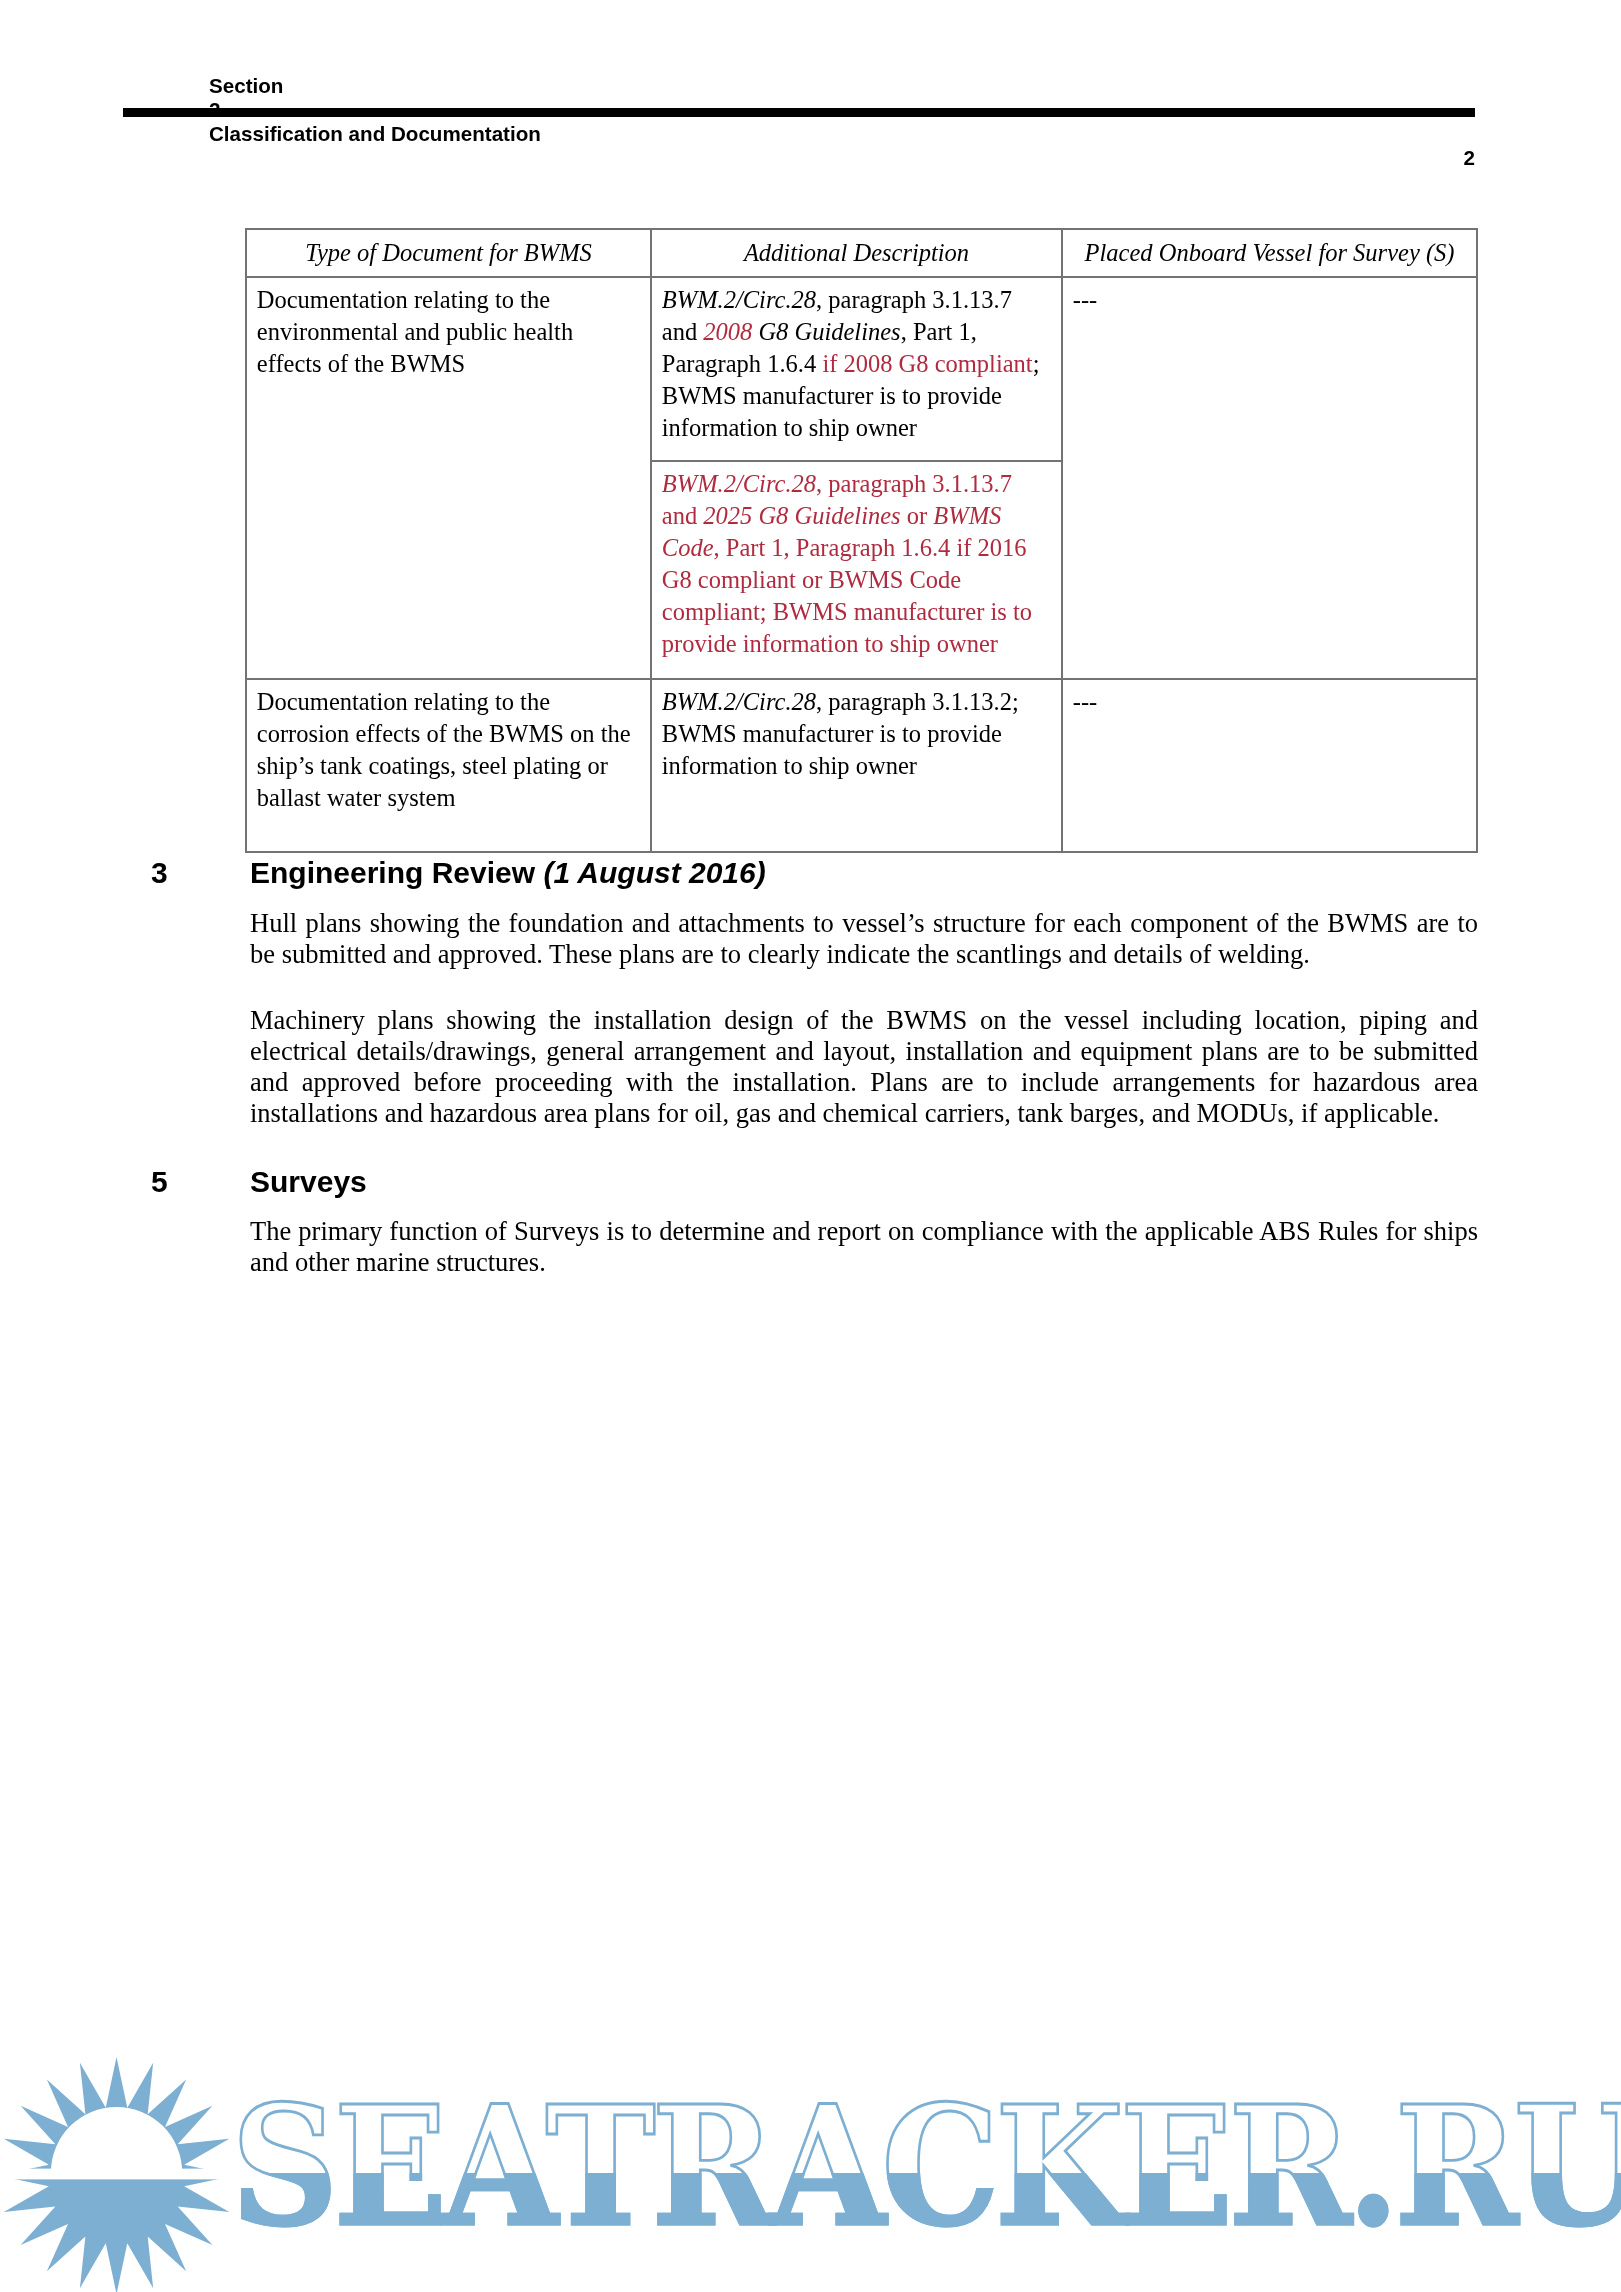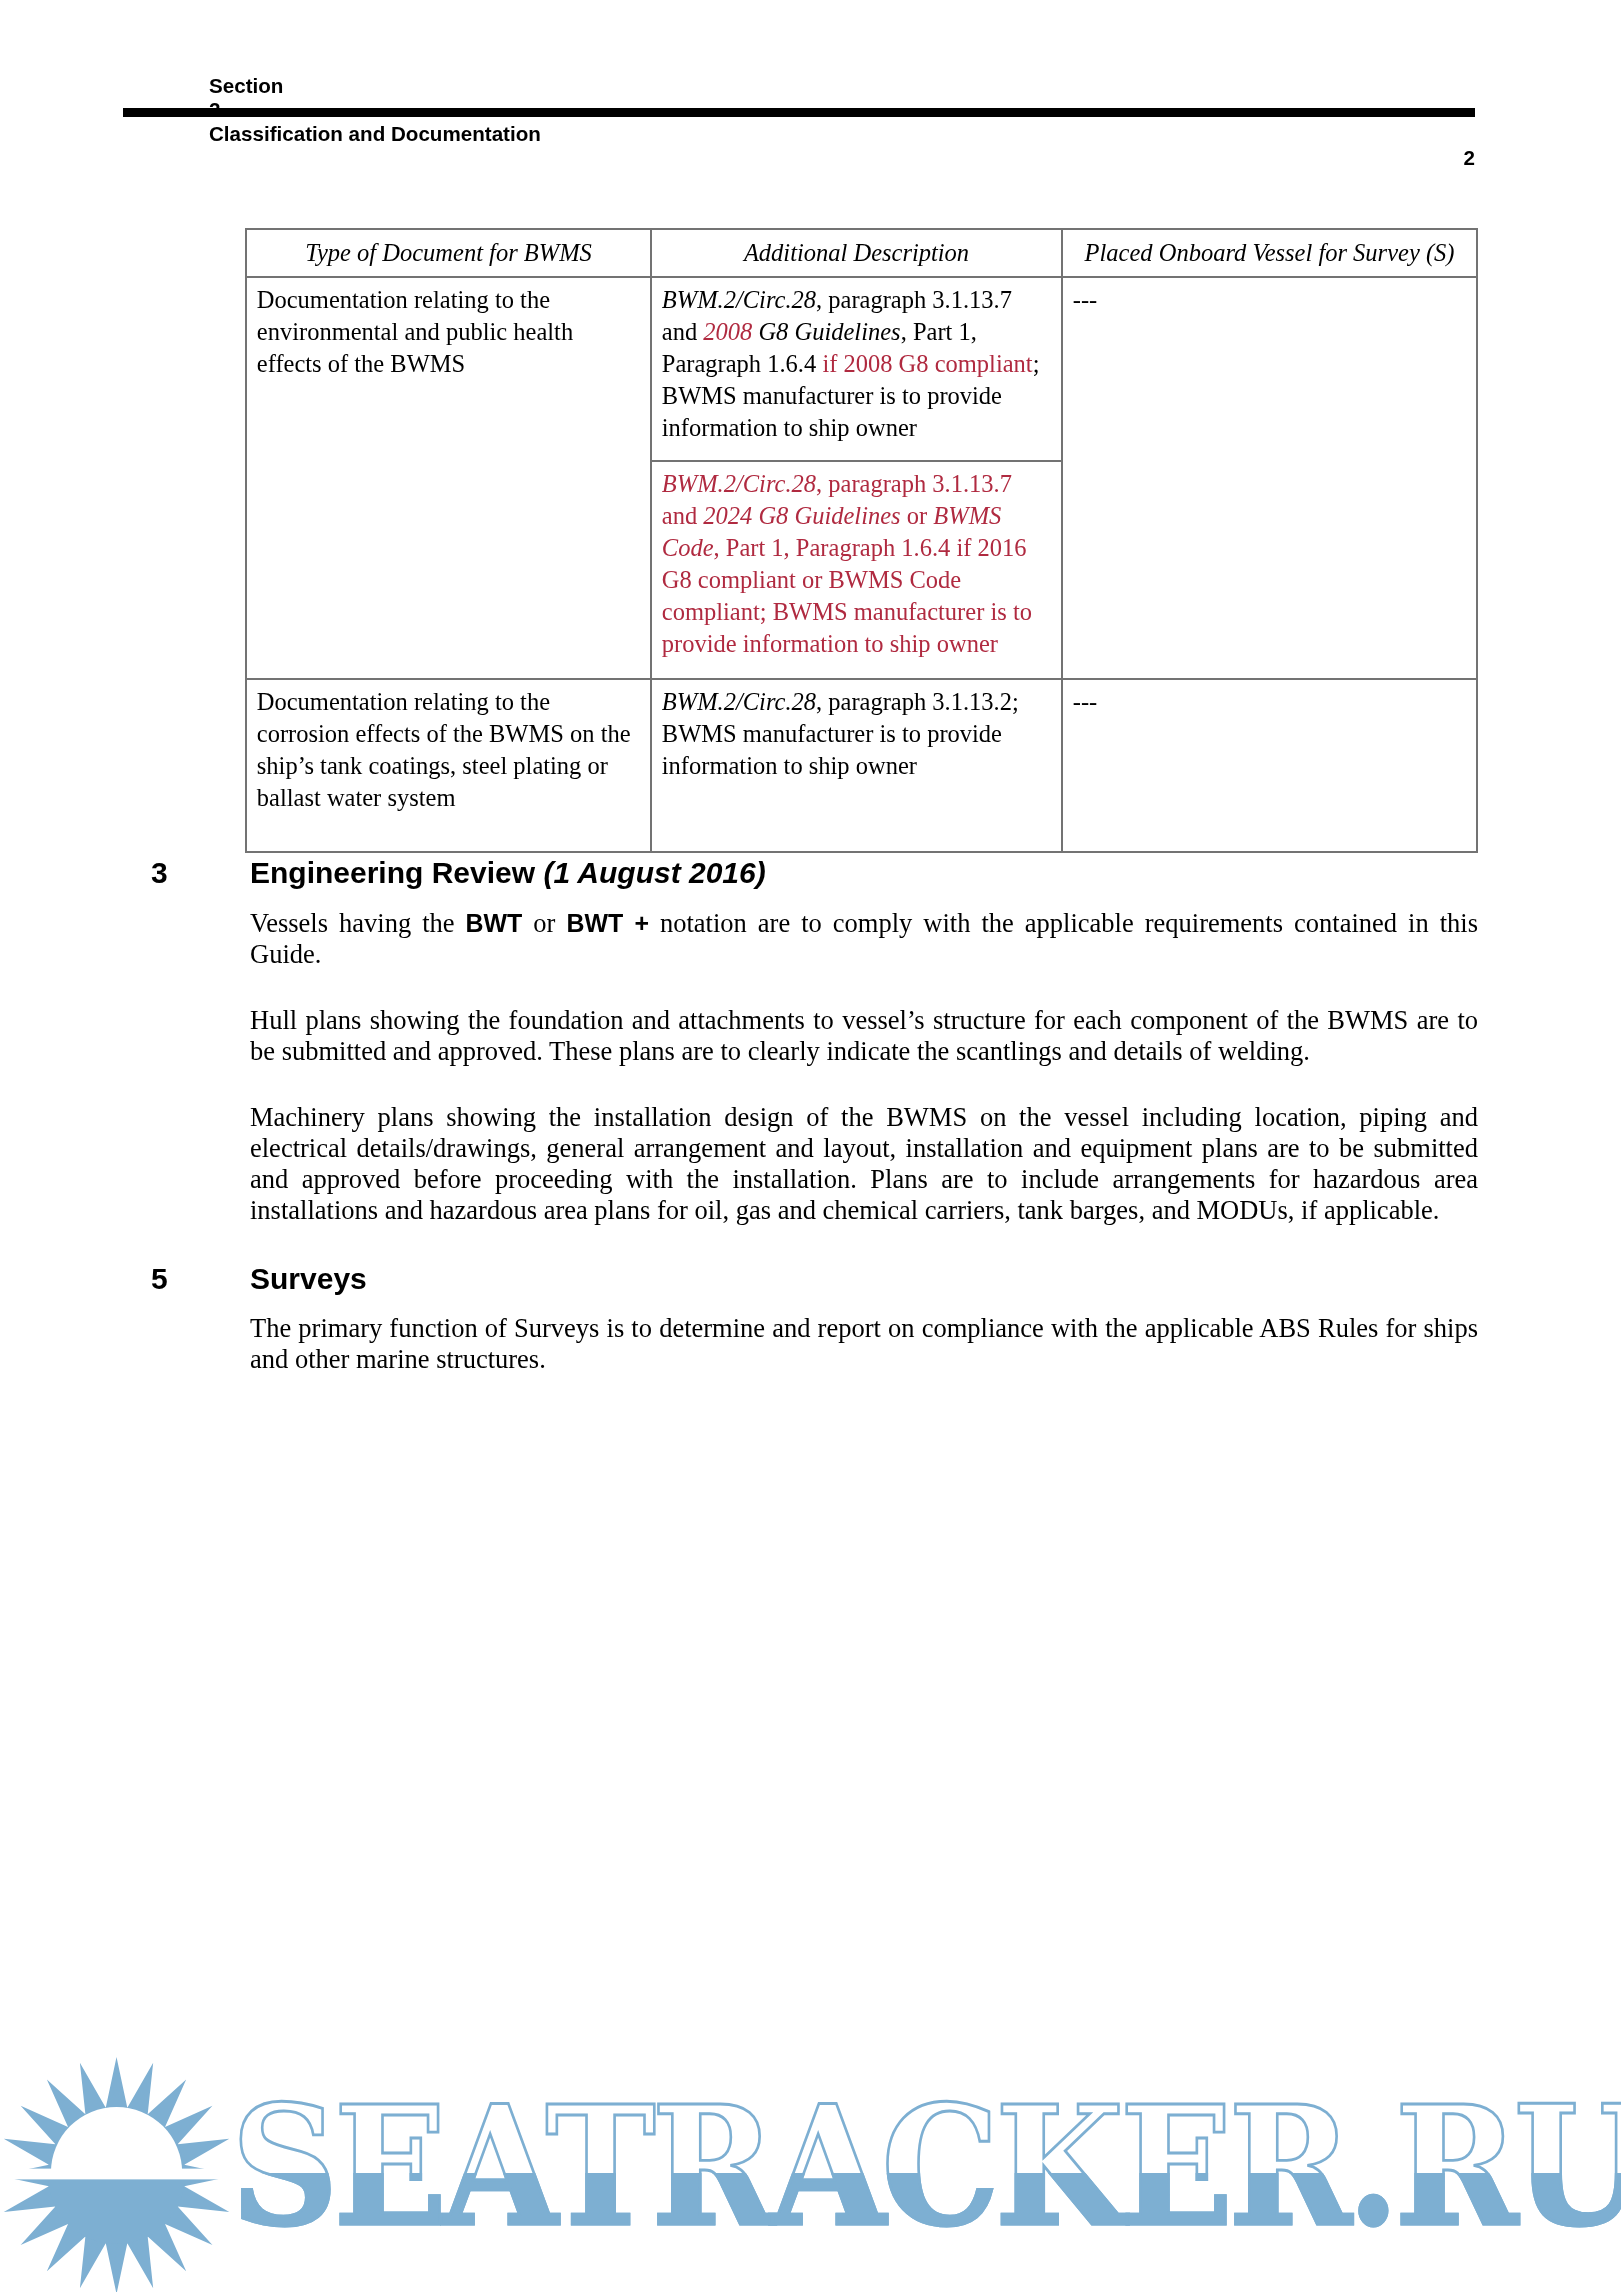--- a/index.html
+++ b/index.html
@@ -98,37 +98,36 @@
       <th>Type of Document for BWMS</th>
       <th>Additional Description</th>
       <th>Placed Onboard Vessel for Survey (S)</th>
     </tr>
     <tr class="r1a">
       <td rowspan="2">Documentation relating to the environmental and public health effects of the BWMS</td>
       <td class="desc-a"><span class="seg-i">BWM.2/Circ.28</span><span>, paragraph 3.1.13.7 and </span><span class="seg-ri">2008</span><span class="seg-i"> G8 Guidelines</span><span>, Part 1, Paragraph 1.6.4 </span><span class="seg-r">if 2008 G8 compliant</span><span>; BWMS manufacturer is to provide information to ship owner</span></td>
       <td rowspan="2" class="placed">---</td>
     </tr>
     <tr class="r1b">
-      <td class="desc-b"><span class="seg-ri">BWM.2/Circ.28</span><span class="seg-r">, paragraph 3.1.13.7 and </span><span class="seg-ri">2024 G8 Guidelines</span><span class="seg-r"> or </span><span class="seg-ri">BWMS Code</span><span class="seg-r">, Part 1, Paragraph 1.6.4 if 2016 G8 compliant or BWMS Code compliant; BWMS manufacturer is to provide information to ship owner</span></td>
+      <td class="desc-b"><span class="seg-ri">BWM.2/Circ.28</span><span class="seg-r">, paragraph 3.1.13.7 and </span><span class="seg-ri">2025 G8 Guidelines</span><span class="seg-r"> or </span><span class="seg-ri">BWMS Code</span><span class="seg-r">, Part 1, Paragraph 1.6.4 if 2016 G8 compliant or BWMS Code compliant; BWMS manufacturer is to provide information to ship owner</span></td>
     </tr>
     <tr class="r2">
       <td>Documentation relating to the corrosion effects of the BWMS on the ship’s tank coatings, steel plating or ballast water system</td>
       <td><span class="seg-i">BWM.2/Circ.28</span><span>, paragraph 3.1.13.2; BWMS manufacturer is to provide information to ship owner</span></td>
       <td class="placed">---</td>
     </tr>
   </tbody>
     </table>
 
   <div class="content">
 
     <div class="section">
       <div class="sec-head">
         <span class="num">3</span><span>Engineering Review </span><span class="note">(1 August 2016)</span>
       </div>
-      <p class="para"><span>Vessels having the </span><span class="seg-b">BWT</span><span> or </span><span class="seg-b">BWT +</span><span> notation are to comply with the applicable requirements contained in this Guide.</span></p>
       <p class="para"><span>Hull plans showing the foundation and attachments to vessel’s structure for each component of the BWMS are to be submitted and approved. These plans are to clearly indicate the scantlings and details of welding.</span></p>
       <p class="para"><span>Machinery plans showing the installation design of the BWMS on the vessel including location, piping and electrical details/drawings, general arrangement and layout, installation and equipment plans are to be submitted and approved before proceeding with the installation. Plans are to include arrangements for hazardous area installations and hazardous area plans for oil, gas and chemical carriers, tank barges, and MODUs, if applicable.</span></p>
     </div>
 
     <div class="section">
       <div class="sec-head">
         <span class="num">5</span><span>Surveys</span><span class="note"></span>
       </div>
       <p class="para"><span>The primary function of Surveys is to determine and report on compliance with the applicable ABS Rules for ships and other marine structures.</span></p>
     </div>

